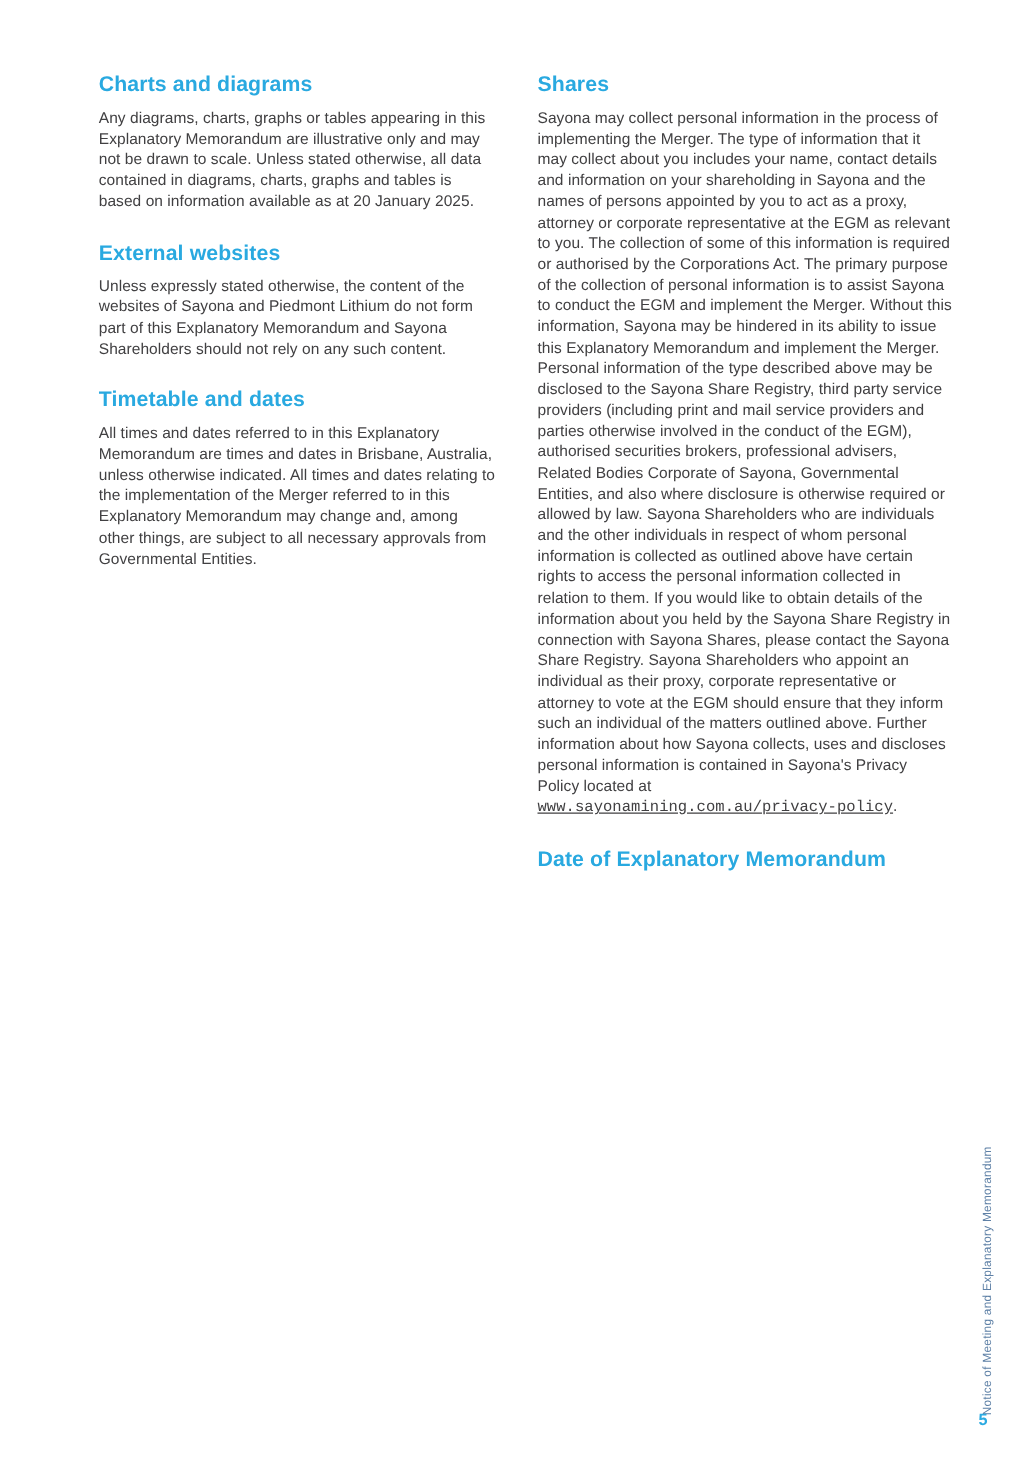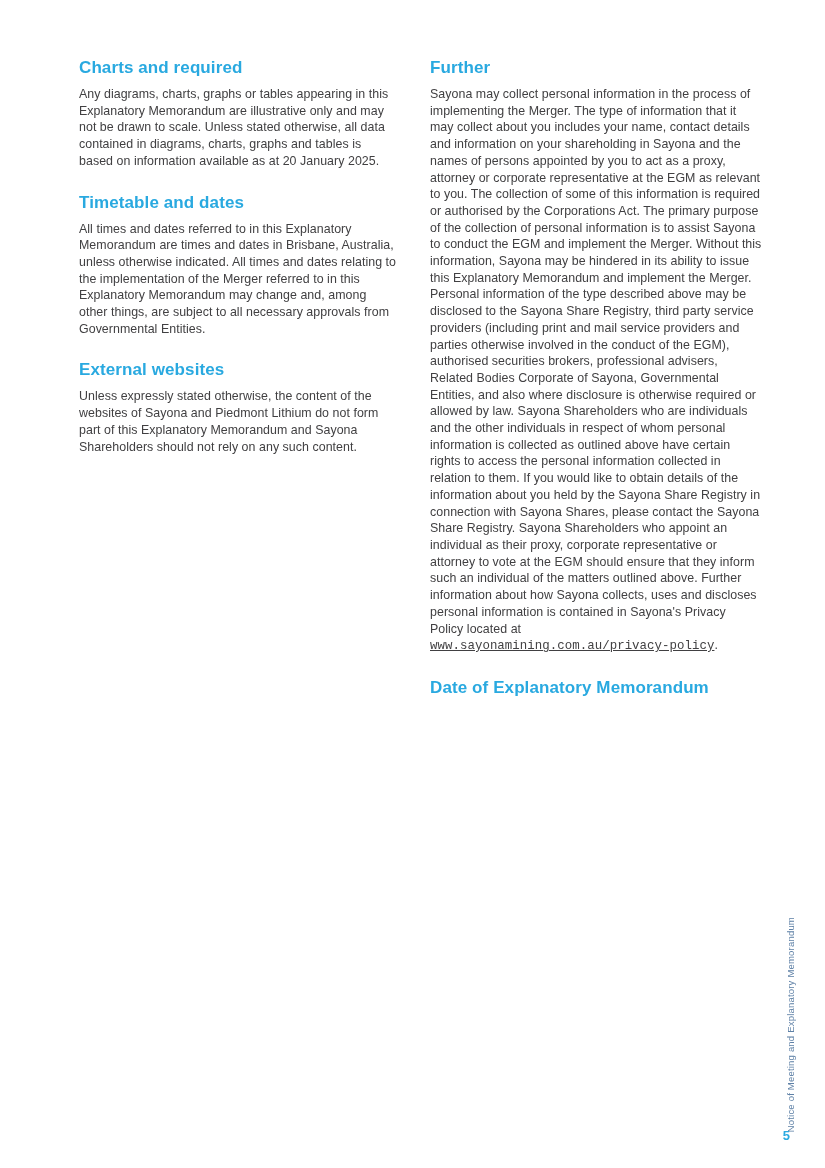--- a/index.html
+++ b/index.html
@@ -61,38 +61,38 @@
   }
 </style>
 </head>
 <body>
 
 <div class="page">
   <div class="columns">
 
     <div class="col-left">
       <div class="section">
-        <h2 class="section-heading">Charts and required</h2>
+        <h2 class="section-heading">Charts and diagrams</h2>
         <p class="body-text">Any diagrams, charts, graphs or tables appearing in this Explanatory Memorandum are illustrative only and may not be drawn to scale. Unless stated otherwise, all data contained in diagrams, charts, graphs and tables is based on information available as at 20 January 2025.</p>
+      </div>
+
+      <div class="section">
+        <h2 class="section-heading">External websites</h2>
+        <p class="body-text">Unless expressly stated otherwise, the content of the websites of Sayona and Piedmont Lithium do not form part of this Explanatory Memorandum and Sayona Shareholders should not rely on any such content.</p>
       </div>
 
       <div class="section">
         <h2 class="section-heading">Timetable and dates</h2>
         <p class="body-text">All times and dates referred to in this Explanatory Memorandum are times and dates in Brisbane, Australia, unless otherwise indicated. All times and dates relating to the implementation of the Merger referred to in this Explanatory Memorandum may change and, among other things, are subject to all necessary approvals from Governmental Entities.</p>
       </div>
-
-      <div class="section">
-        <h2 class="section-heading">External websites</h2>
-        <p class="body-text">Unless expressly stated otherwise, the content of the websites of Sayona and Piedmont Lithium do not form part of this Explanatory Memorandum and Sayona Shareholders should not rely on any such content.</p>
-      </div>
     </div>
 
     <div class="col-right">
       <div class="section">
-        <h2 class="section-heading">Further</h2>
+        <h2 class="section-heading">Shares</h2>
         <p class="body-text"><span>Sayona may collect personal information in the process of implementing the Merger. The type of information that it may collect about you includes your name, contact details and information on your shareholding in Sayona and the names of persons appointed by you to act as a proxy, attorney or corporate representative at the EGM as relevant to you. The collection of some of this information is required or authorised by the Corporations Act. The primary purpose of the collection of personal information is to assist Sayona to conduct the EGM and implement the Merger. Without this information, Sayona may be hindered in its ability to issue this Explanatory Memorandum and implement the Merger. Personal information of the type described above may be disclosed to the Sayona Share Registry, third party service providers (including print and mail service providers and parties otherwise involved in the conduct of the EGM), authorised securities brokers, professional advisers, Related Bodies Corporate of Sayona, Governmental Entities, and also where disclosure is otherwise required or allowed by law. Sayona Shareholders who are individuals and the other individuals in respect of whom personal information is collected as outlined above have certain rights to access the personal information collected in relation to them. If you would like to obtain details of the information about you held by the Sayona Share Registry in connection with Sayona Shares, please contact the Sayona Share Registry. Sayona Shareholders who appoint an individual as their proxy, corporate representative or attorney to vote at the EGM should ensure that they inform such an individual of the matters outlined above. Further information about how Sayona collects, uses and discloses personal information is contained in Sayona's Privacy Policy located at </span><a class="body-link">www.sayonamining.com.au/privacy-policy</a><span>.</span></p>
       </div>
 
       <div class="section">
         <h2 class="section-heading">Date of Explanatory Memorandum</h2>
       </div>
     </div>
 
   </div>
 

